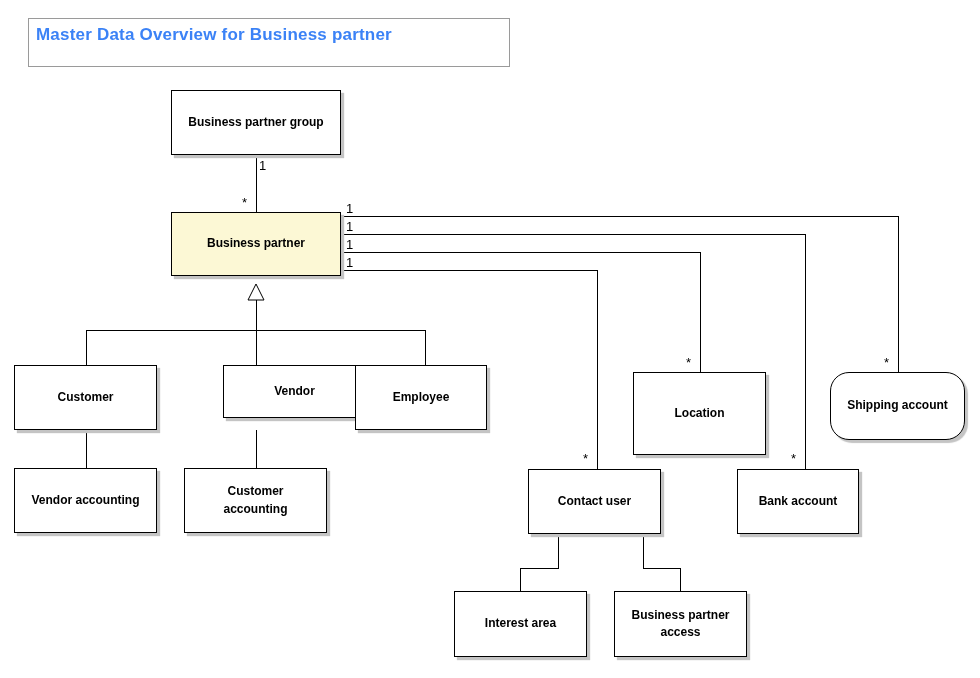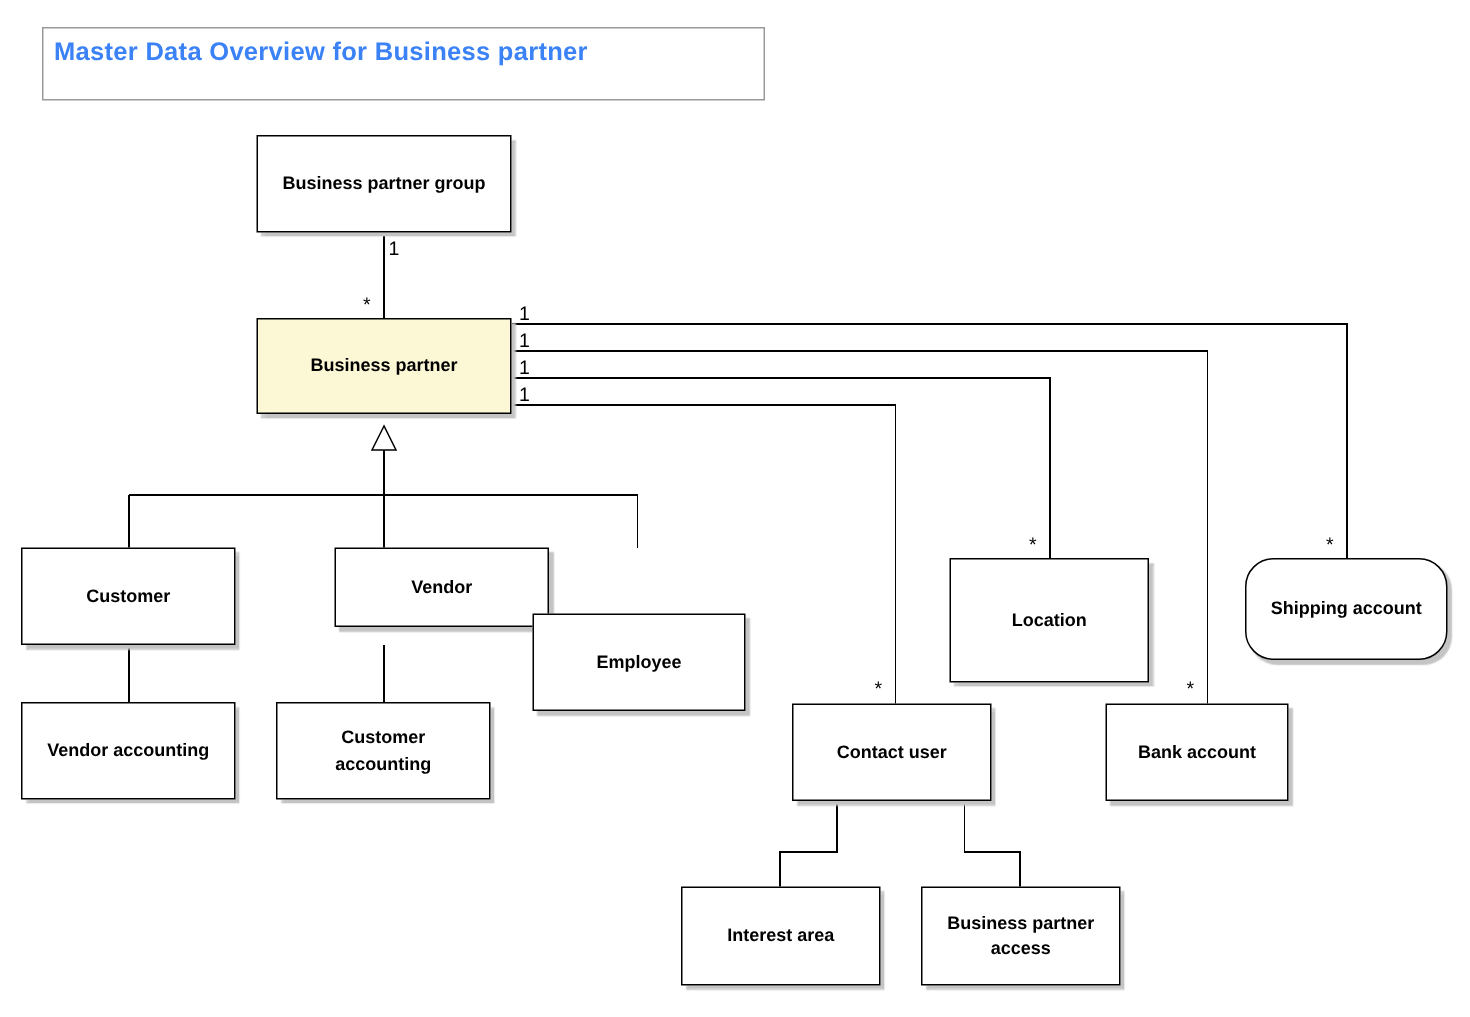--- a/index.html
+++ b/index.html
@@ -81,21 +81,21 @@
       </div>
       <div class="node highlight" style="left: 171px; top: 212px; width: 170px; height: 64px;">
         <span class="node-label">Business partner</span>
       </div>
       <div class="node" style="left: 14px; top: 365px; width: 143px; height: 65px;">
         <span class="node-label">Customer</span>
       </div>
       <div class="node" style="left: 184px; top: 365px; width: 143px; height: 53px; margin-left: 39px;">
         <span class="node-label">Vendor</span>
       </div>
-      <div class="node" style="left: 355px; top: 365px; width: 142px; height: 65px; margin-top: 44px;">
+      <div class="node" style="left: 355px; top: 365px; width: 132px; height: 65px;">
         <span class="node-label">Employee</span>
       </div>
       <div class="node" style="left: 14px; top: 468px; width: 143px; height: 65px;">
         <span class="node-label">Vendor accounting</span>
       </div>
       <div class="node" style="left: 184px; top: 468px; width: 143px; height: 65px;">
         <span class="node-label">Customer
 accounting</span>
       </div>
       <div class="node" style="left: 633px; top: 372px; width: 133px; height: 83px;">

